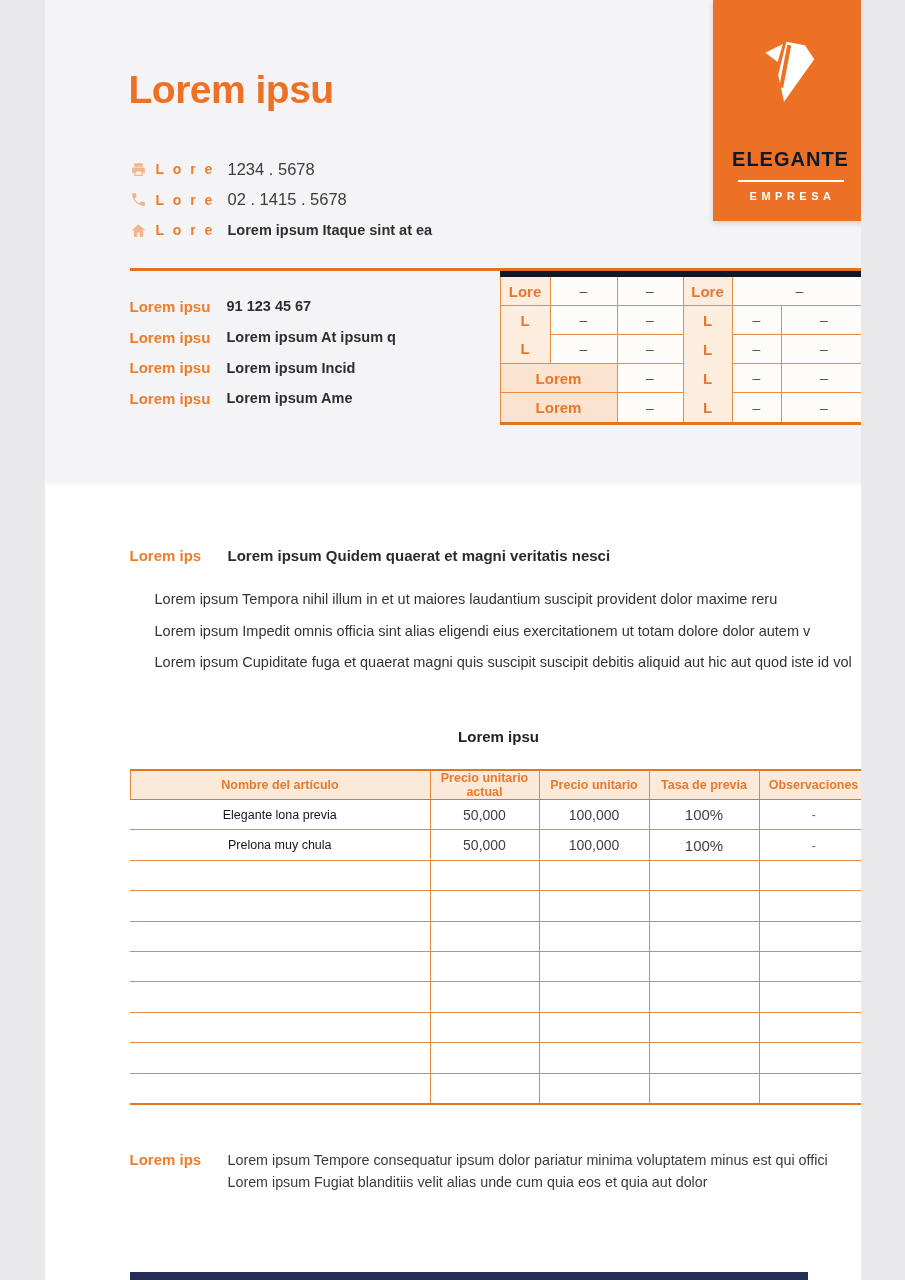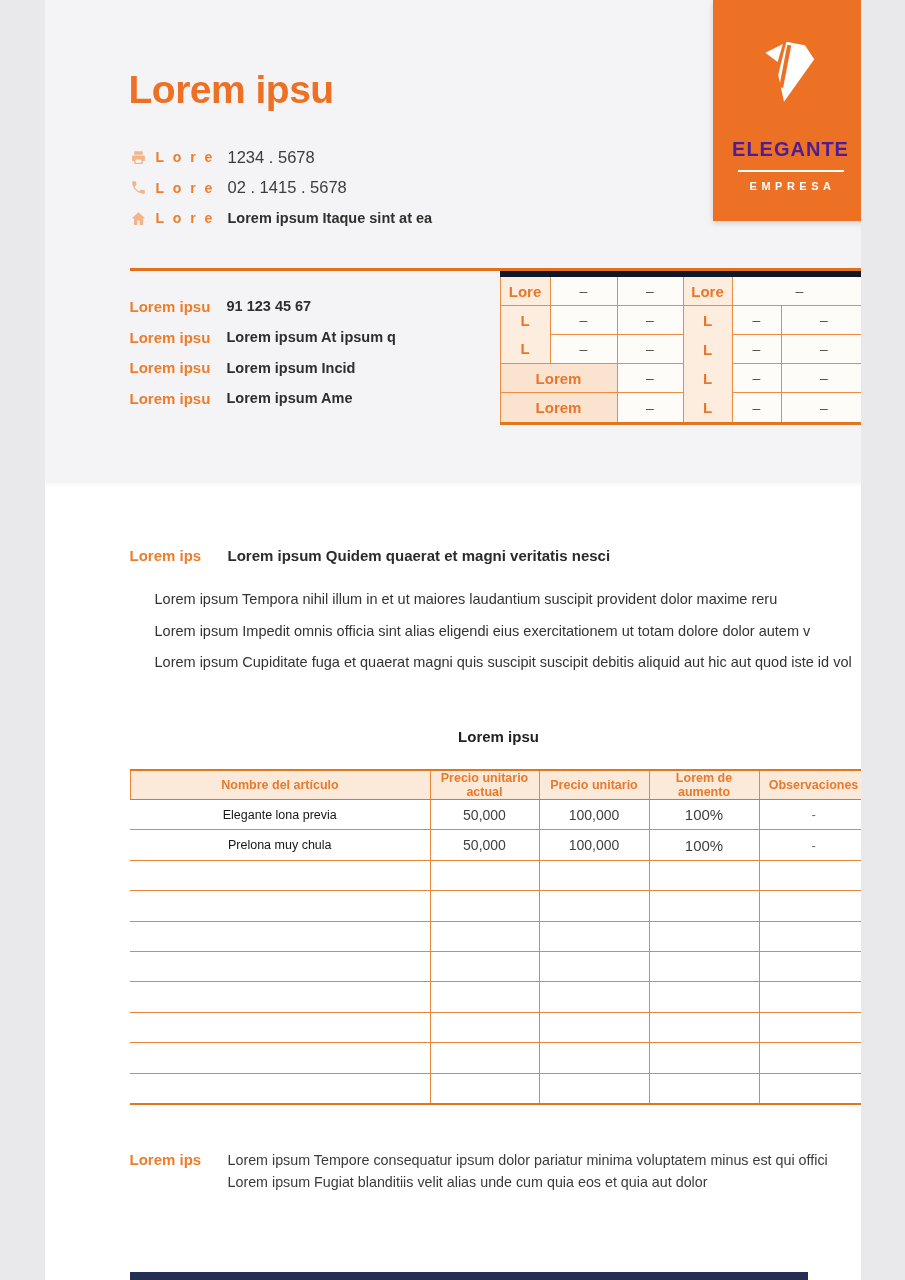--- a/index.html
+++ b/index.html
@@ -3,31 +3,31 @@
 <meta charset="utf-8">
 <style>
   html,body{margin:0;padding:0;background:#e9e9ec;}
   .page{position:relative;width:808px;height:1280px;margin:0 auto;background:#ffffff;
         font-family:"Liberation Sans", sans-serif;overflow:hidden;padding-left:8px;}
   .top-band{position:absolute;left:0;top:0;width:905px;height:481px;background:#f4f4f6;
             box-shadow:0 2px 5px rgba(0,0,0,.07);}
   
   .title{position:absolute;left:84px;top:68px;margin:0;font-size:39px;font-weight:800;
          letter-spacing:-.5px;color:#ed7125;}
-  .contact{position:absolute;left:85px;top:142px;}
+  .contact{position:absolute;left:85px;top:154px;}
   .contact-row{display:flex;align-items:center;height:30.5px;}
   .contact-row .ic{width:17px;height:17px;margin-right:9px;flex:0 0 auto;}
   .contact-label{width:72px;font-size:14px;font-weight:700;letter-spacing:2.5px;color:#ed7d2b;}
   .contact-value{font-size:16.5px;color:#3c3c3c;}
   .contact-row:nth-child(3) .contact-value{font-size:14.5px;font-weight:600;color:#2f2f2f;}
   
   .brand-box{position:absolute;left:668px;top:0;width:156px;height:221px;background:#ec7125;
              display:flex;flex-direction:column;align-items:center;box-shadow:0 2px 6px rgba(0,0,0,.15);}
   .brand-logo{margin-top:40px;width:60px;height:64px;}
-  .brand-name{margin-top:34px;color:#4c1d95;font-size:20px;font-weight:700;letter-spacing:1px;}
+  .brand-name{margin-top:44px;color:#0f172a;font-size:20px;font-weight:700;letter-spacing:1px;}
   .brand-divider{margin-top:9px;width:106px;height:2px;background:#ffffff;}
   .brand-sub{margin-top:8px;color:#fff;font-size:11px;font-weight:700;letter-spacing:4.5px;padding-left:4px;}
   
   .top-rule{position:absolute;left:85px;top:268px;width:738px;height:3px;background:#e2701f;}
   .info-list{position:absolute;left:85px;top:291px;}
   .info-row{display:flex;align-items:center;height:30.7px;}
   .info-label{width:97px;font-size:15px;font-weight:700;color:#ed7d2b;}
   .info-value{font-size:14.5px;font-weight:600;color:#2e2e2e;}
   
   .mini-table{position:absolute;left:455px;top:271px;width:368px;height:145px;display:grid;
@@ -192,21 +192,21 @@
         <col style="width:109px">
         <col style="width:110px">
       <col style="width:110px">
         <col style="width:109px">
     </colgroup>
     <thead>
       <tr>
         <th>Nombre del artículo</th>
         <th>Precio unitario actual</th>
         <th>Precio unitario</th>
-        <th>Lorem de aumento</th>
+        <th>Tasa de previa</th>
         <th>Observaciones</th>
       </tr>
     </thead>
     <tbody>
         <tr>
           <td class="c0">Elegante lona previa</td>
           <td class="c1">50,000</td>
           <td class="c2">100,000</td>
           <td class="c3">100%</td>
           <td class="c4">-</td>

